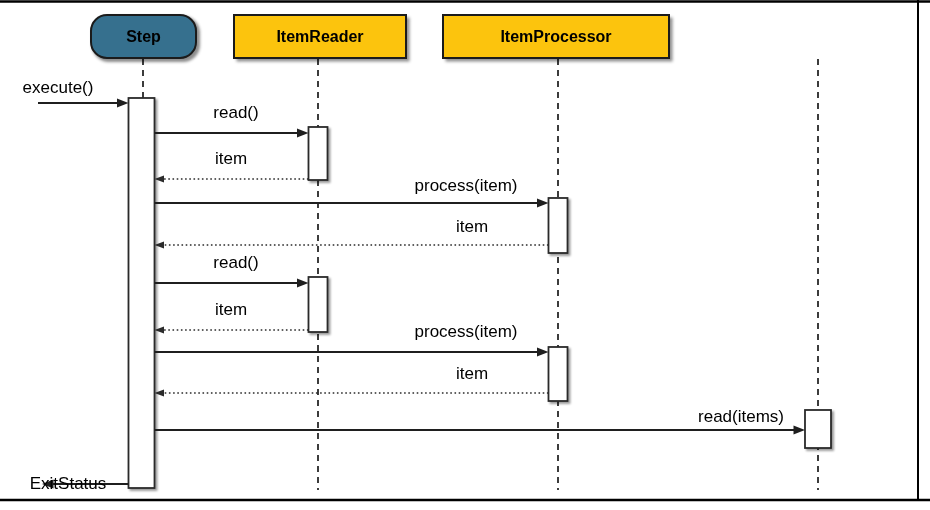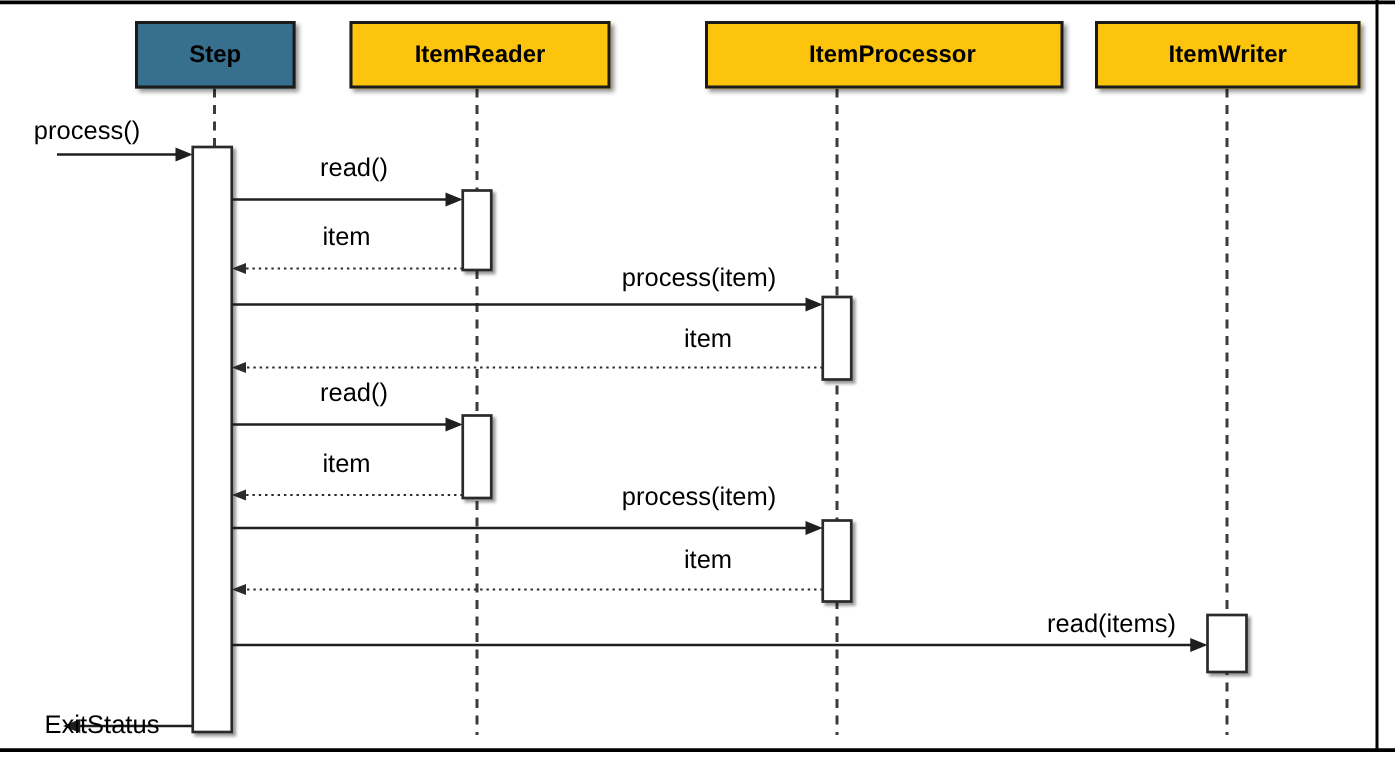--- a/index.html
+++ b/index.html
@@ -13,21 +13,21 @@
   .canvas svg{position:absolute;left:0;top:0;}
   .head{
     position:absolute;
     top:14px;height:41px;
     border:2px solid var(--header-border,#1b1b1b);
     box-shadow:2.5px 2.5px 3px rgba(0,0,0,0.45);
     display:flex;align-items:center;justify-content:center;
     font-size:16px;font-weight:bold;color:#000;
     box-sizing:content-box;
   }
-  .head.step{background:var(--step-header-bg,#36708E);}
+  .head.step{background:var(--step-header-bg,#36708E);border-radius:17px;}
   .head.gold{background:var(--item-header-bg,#FCC40D);}
   .lbl{
     position:absolute;
     transform:translate(-50%,-50%);
     white-space:nowrap;
     font-size:17px;color:#000;
     line-height:1;
   }
 </style>
 </head>
@@ -100,24 +100,23 @@
       <polygon points="154.5,330 164,326.4 164,333.6" fill="#2b2b2b"></polygon>
     </g>
     <g>
       <line x1="548.5" y1="393" x2="164" y2="393" stroke="#2b2b2b" stroke-width="1.4" stroke-dasharray="1.6 2.6"></line>
       <polygon points="154.5,393 164,389.4 164,396.6" fill="#2b2b2b"></polygon>
     </g>
   </svg>
 
   <div class="head step" style="left:90px;width:103px;">Step</div>
   <div class="head gold" style="left:233px;width:170px;">ItemReader</div>
-  <div class="head gold" style="left:470px;width:224px;padding-left:11px;">ItemProcessor</div>
-  <div class="head gold" style="left:730px;width:173px;">ItemWriter</div>
+  <div class="head gold" style="left:442px;width:224px;">ItemProcessor</div>
 
-  <div class="lbl" style="left:58px;top:87px;">process()</div>
+  <div class="lbl" style="left:58px;top:87px;">execute()</div>
   <div class="lbl" style="left:236px;top:112px;">read()</div>
   <div class="lbl" style="left:231px;top:158px;">item</div>
   <div class="lbl" style="left:466px;top:185px;">process(item)</div>
   <div class="lbl" style="left:472px;top:226px;">item</div>
   <div class="lbl" style="left:236px;top:262px;">read()</div>
   <div class="lbl" style="left:231px;top:309px;">item</div>
   <div class="lbl" style="left:466px;top:331px;">process(item)</div>
   <div class="lbl" style="left:472px;top:373px;">item</div>
   <div class="lbl" style="left:741px;top:416px;">read(items)</div>
   <div class="lbl" style="left:68px;top:483px;">ExitStatus</div>

